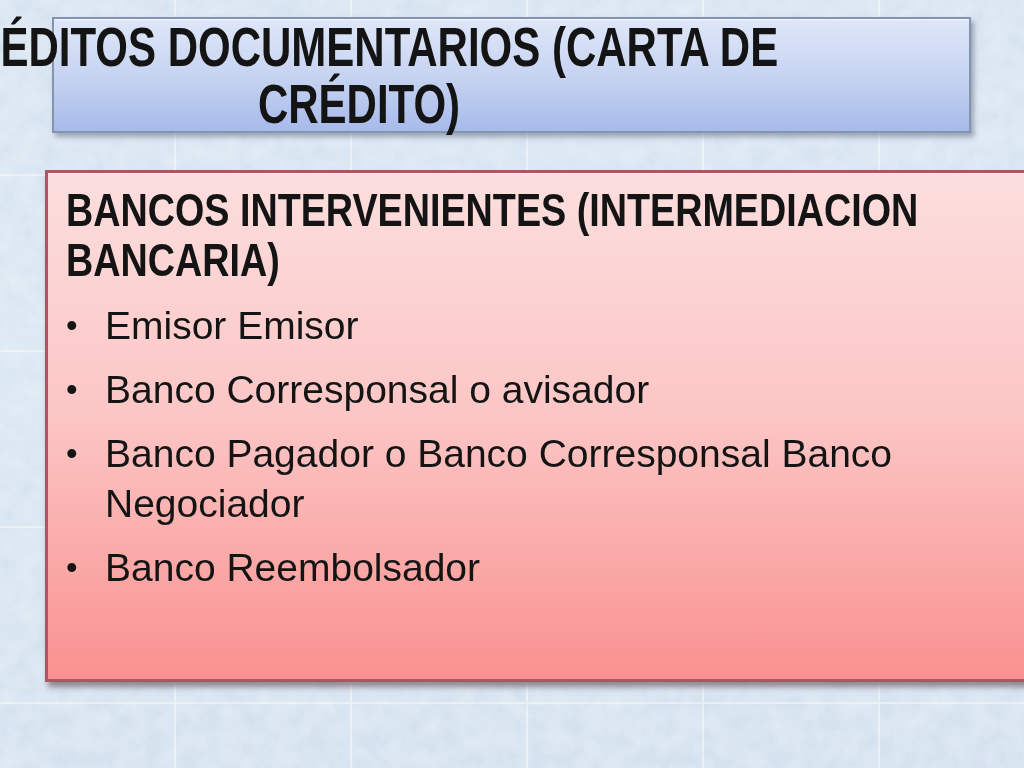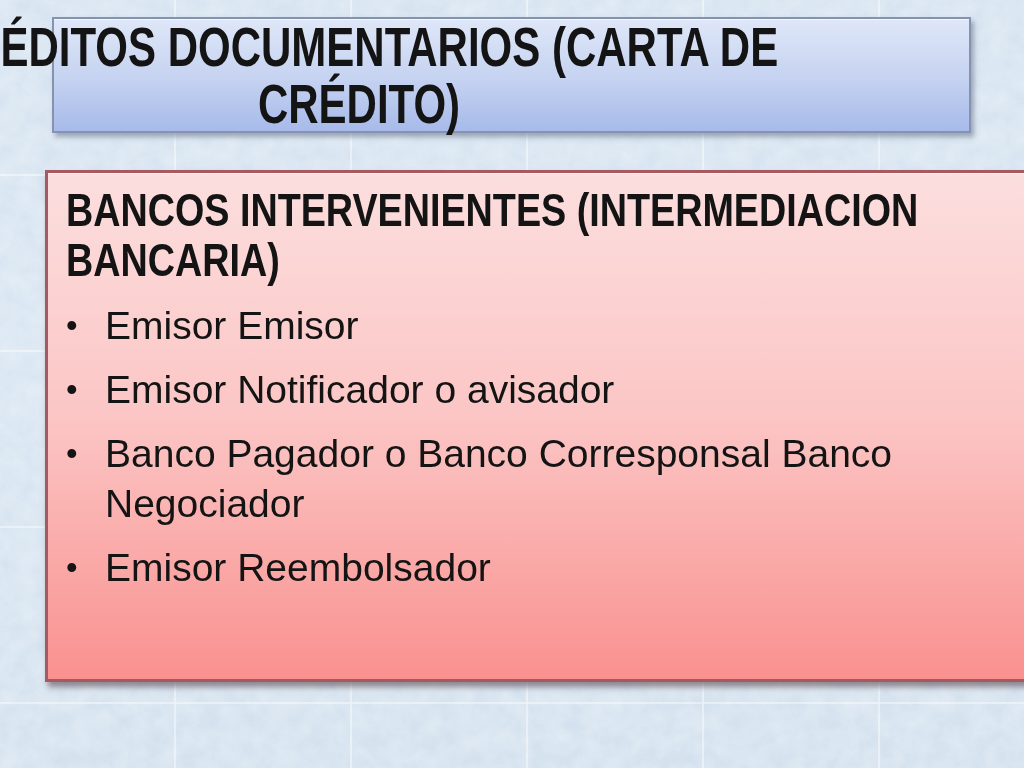--- a/index.html
+++ b/index.html
@@ -131,26 +131,26 @@
   <section class="content-box">
     <h2 class="content-heading"><span class="heading-inner">BANCOS INTERVENIENTES (INTERMEDIACION BANCARIA)</span></h2>
 
     <ul class="bullet-list">
       <li class="bullet-item">
         <span class="bullet-dot">•</span>
         <span class="bullet-text">Emisor Emisor</span>
       </li>
       <li class="bullet-item">
         <span class="bullet-dot">•</span>
-        <span class="bullet-text">Emisor Notificador o avisador</span>
+        <span class="bullet-text">Banco Corresponsal o avisador</span>
       </li>
       <li class="bullet-item">
         <span class="bullet-dot">•</span>
         <span class="bullet-text">Banco Pagador o Banco Corresponsal Banco Negociador</span>
       </li>
       <li class="bullet-item">
         <span class="bullet-dot">•</span>
-        <span class="bullet-text">Emisor Reembolsador</span>
+        <span class="bullet-text">Banco Reembolsador</span>
       </li>
     </ul>
   </section>
 
 </div>
 
 </body></html>

